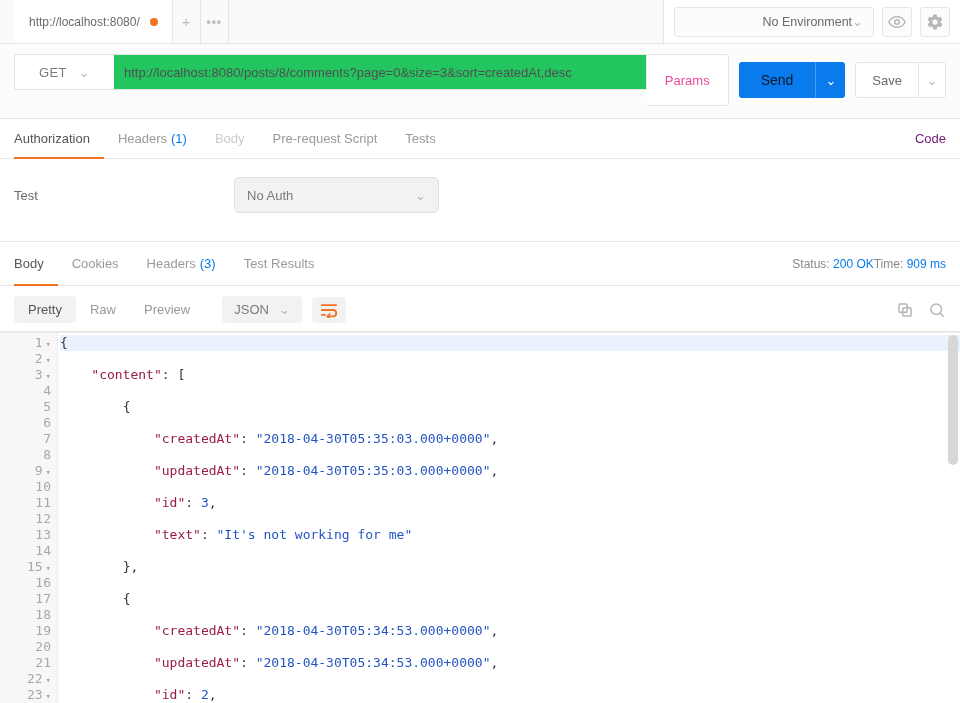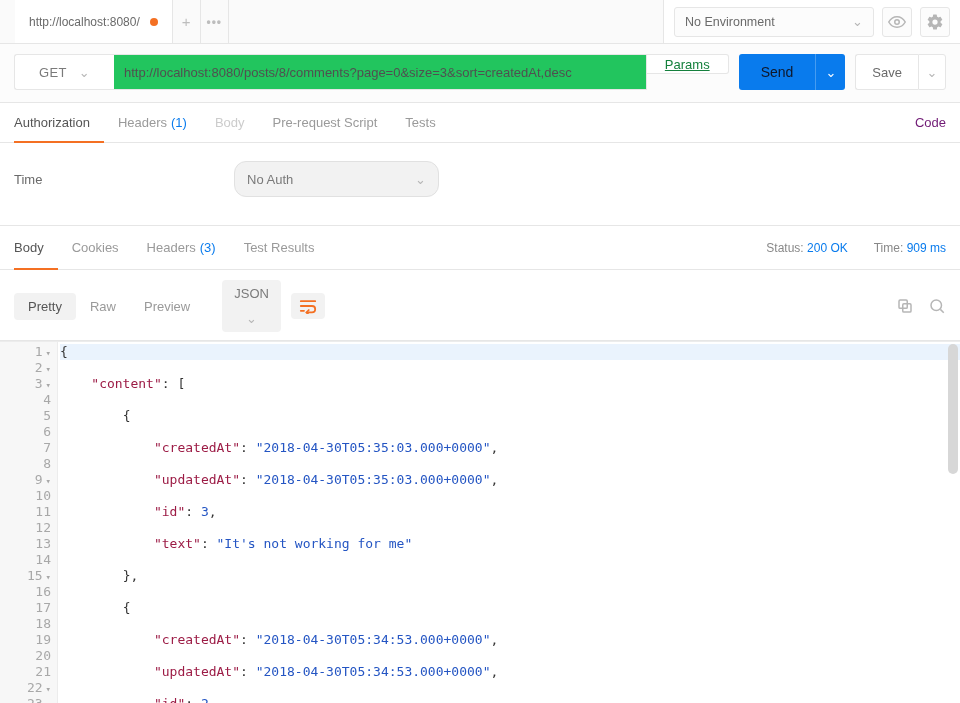--- a/index.html
+++ b/index.html
@@ -54,21 +54,21 @@
   .env-region {
     display: flex;
     align-items: center;
     gap: 8px;
     padding: 0 10px;
     background: #fff;
   }
   .env-select {
     display: flex;
     align-items: center;
-    justify-content: space-between;
+    justify-content: flex-end;
     width: 200px;
     height: 30px;
     border: 1px solid #e6e6e6;
     border-radius: 3px;
     padding: 0 10px;
     color: #6a6a6a;
     cursor: pointer;
     background: #fcfcfc;
     font-size: 12.5px;
   }
@@ -113,30 +113,29 @@
     height: 36px;
     border: 1px solid #e6e6e6;
     border-left: none;
     border-radius: 0;
     padding: 0 10px;
     font-size: 13px;
     color: #505050;
     background: #22c55e;
   }
   .params-btn {
-    height: 20px;
+    height: 52px;
     padding: 0 18px;
     border: 1px solid #e6e6e6;
     border-left: none;
     border-radius: 0 3px 3px 0;
     background: #fff;
-    color: #15803d;
-    cursor: pointer;
-    font-size: 13px;
-    text-decoration: underline;
+    color: #ec4899;
+    cursor: pointer;
+    font-size: 13px;
   }
   .send-group {
     display: flex;
     height: 36px;
   }
   .send-btn {
     background: #097bed;
     color: #0f172a;
     border: none;
     padding: 0 22px;
@@ -218,21 +217,21 @@
     color: #6a6a6a;
     font-size: 13px;
   }
   .auth-select {
     display: flex;
     align-items: center;
     justify-content: space-between;
     width: 205px;
     height: 36px;
     border: 1px solid #e1e1e1;
-    border-radius: 12px;
+    border-radius: 5px;
     padding: 0 12px;
     background: #f2f2f2;
     color: #7a7a7a;
     cursor: pointer;
     font-size: 13px;
   }
 
   
   .resp-tabs {
     display: flex;
@@ -252,21 +251,20 @@
   .resp-tab:first-child { padding-left: 0; }
   .resp-tab.active {
     color: #555;
     border-bottom: 2px solid #f47023;
     margin-bottom: -1px;
   }
   .resp-tab .count { color: #097bed; margin-left: 4px; }
   .resp-status {
     margin-left: auto;
     display: flex;
-    gap: 26px;
     font-size: 12px;
   }
   .resp-status .label { color: #888; }
   .resp-status .val { color: #097bed; }
 
   
   .body-toolbar {
     display: flex;
     align-items: center;
     gap: 6px;
@@ -294,21 +292,20 @@
     display: flex;
     align-items: center;
     gap: 10px;
     padding: 6px 12px;
     background: #f2f2f2;
     border-radius: 4px;
     color: #7a7a7a;
     cursor: pointer;
     font-size: 13px;
     margin-left: 12px;
-    flex-direction: column;
   }
   .wrap-btn {
     padding: 5px 7px;
     background: #f2f2f2;
     border-radius: 4px;
     margin-left: 4px;
     cursor: pointer;
     display: flex;
   }
   .toolbar-right {
@@ -461,21 +458,21 @@
   <div class="req-tab">
     <span>Pre-request Script</span>
   </div>
   <div class="req-tab">
     <span>Tests</span>
   </div>
   <div class="code-link">Code</div>
 </div>
 
 <div class="auth-row">
-  <div class="auth-label">Time</div>
+  <div class="auth-label">Test</div>
   <div class="auth-select">
     <span>No Auth</span>
     <span class="chev">⌄</span>
   </div>
 </div>
 
 <div class="resp-tabs">
   <div class="resp-tab active">
     <span>Body</span>
   </div>

